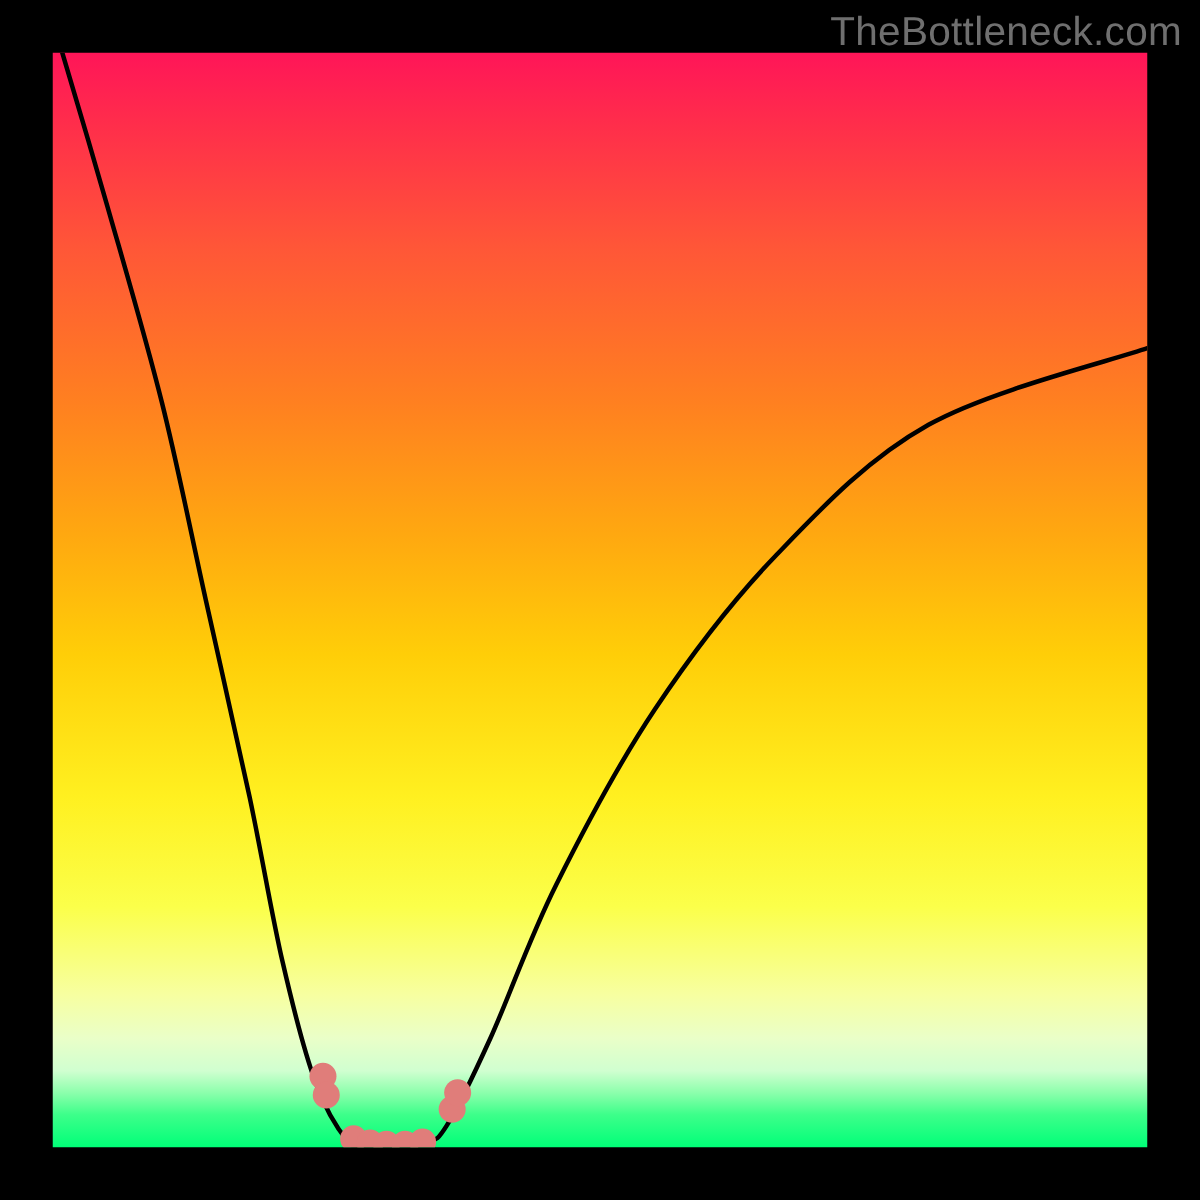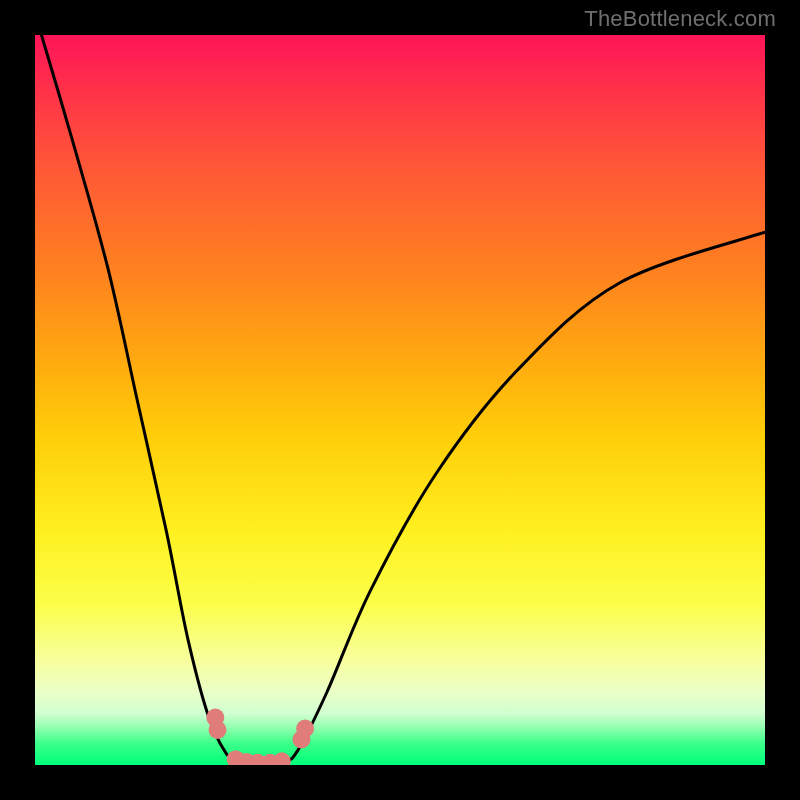--- a/index.html
+++ b/index.html
@@ -47,23 +47,23 @@
       #eaffc8 90%,
       #d0ffd0 93%,
       #8cffac 95%,
       #3dff8a 97%,
       #00ff78 100%
     );
   }
   .watermark {
     position: absolute;
     top: 6px;
-    right: 24px;
+    right: 12px;
     color: #6f6f6f;
-    font-size: 22px;
+    font-size: 27px;
     font-weight: 500;
     letter-spacing: 0.2px;
     font-family: Arial, Helvetica, sans-serif;
   }
   svg.curves {
     position: absolute;
     top: 0;
     left: 0;
     width: 100%;
     height: 100%;

